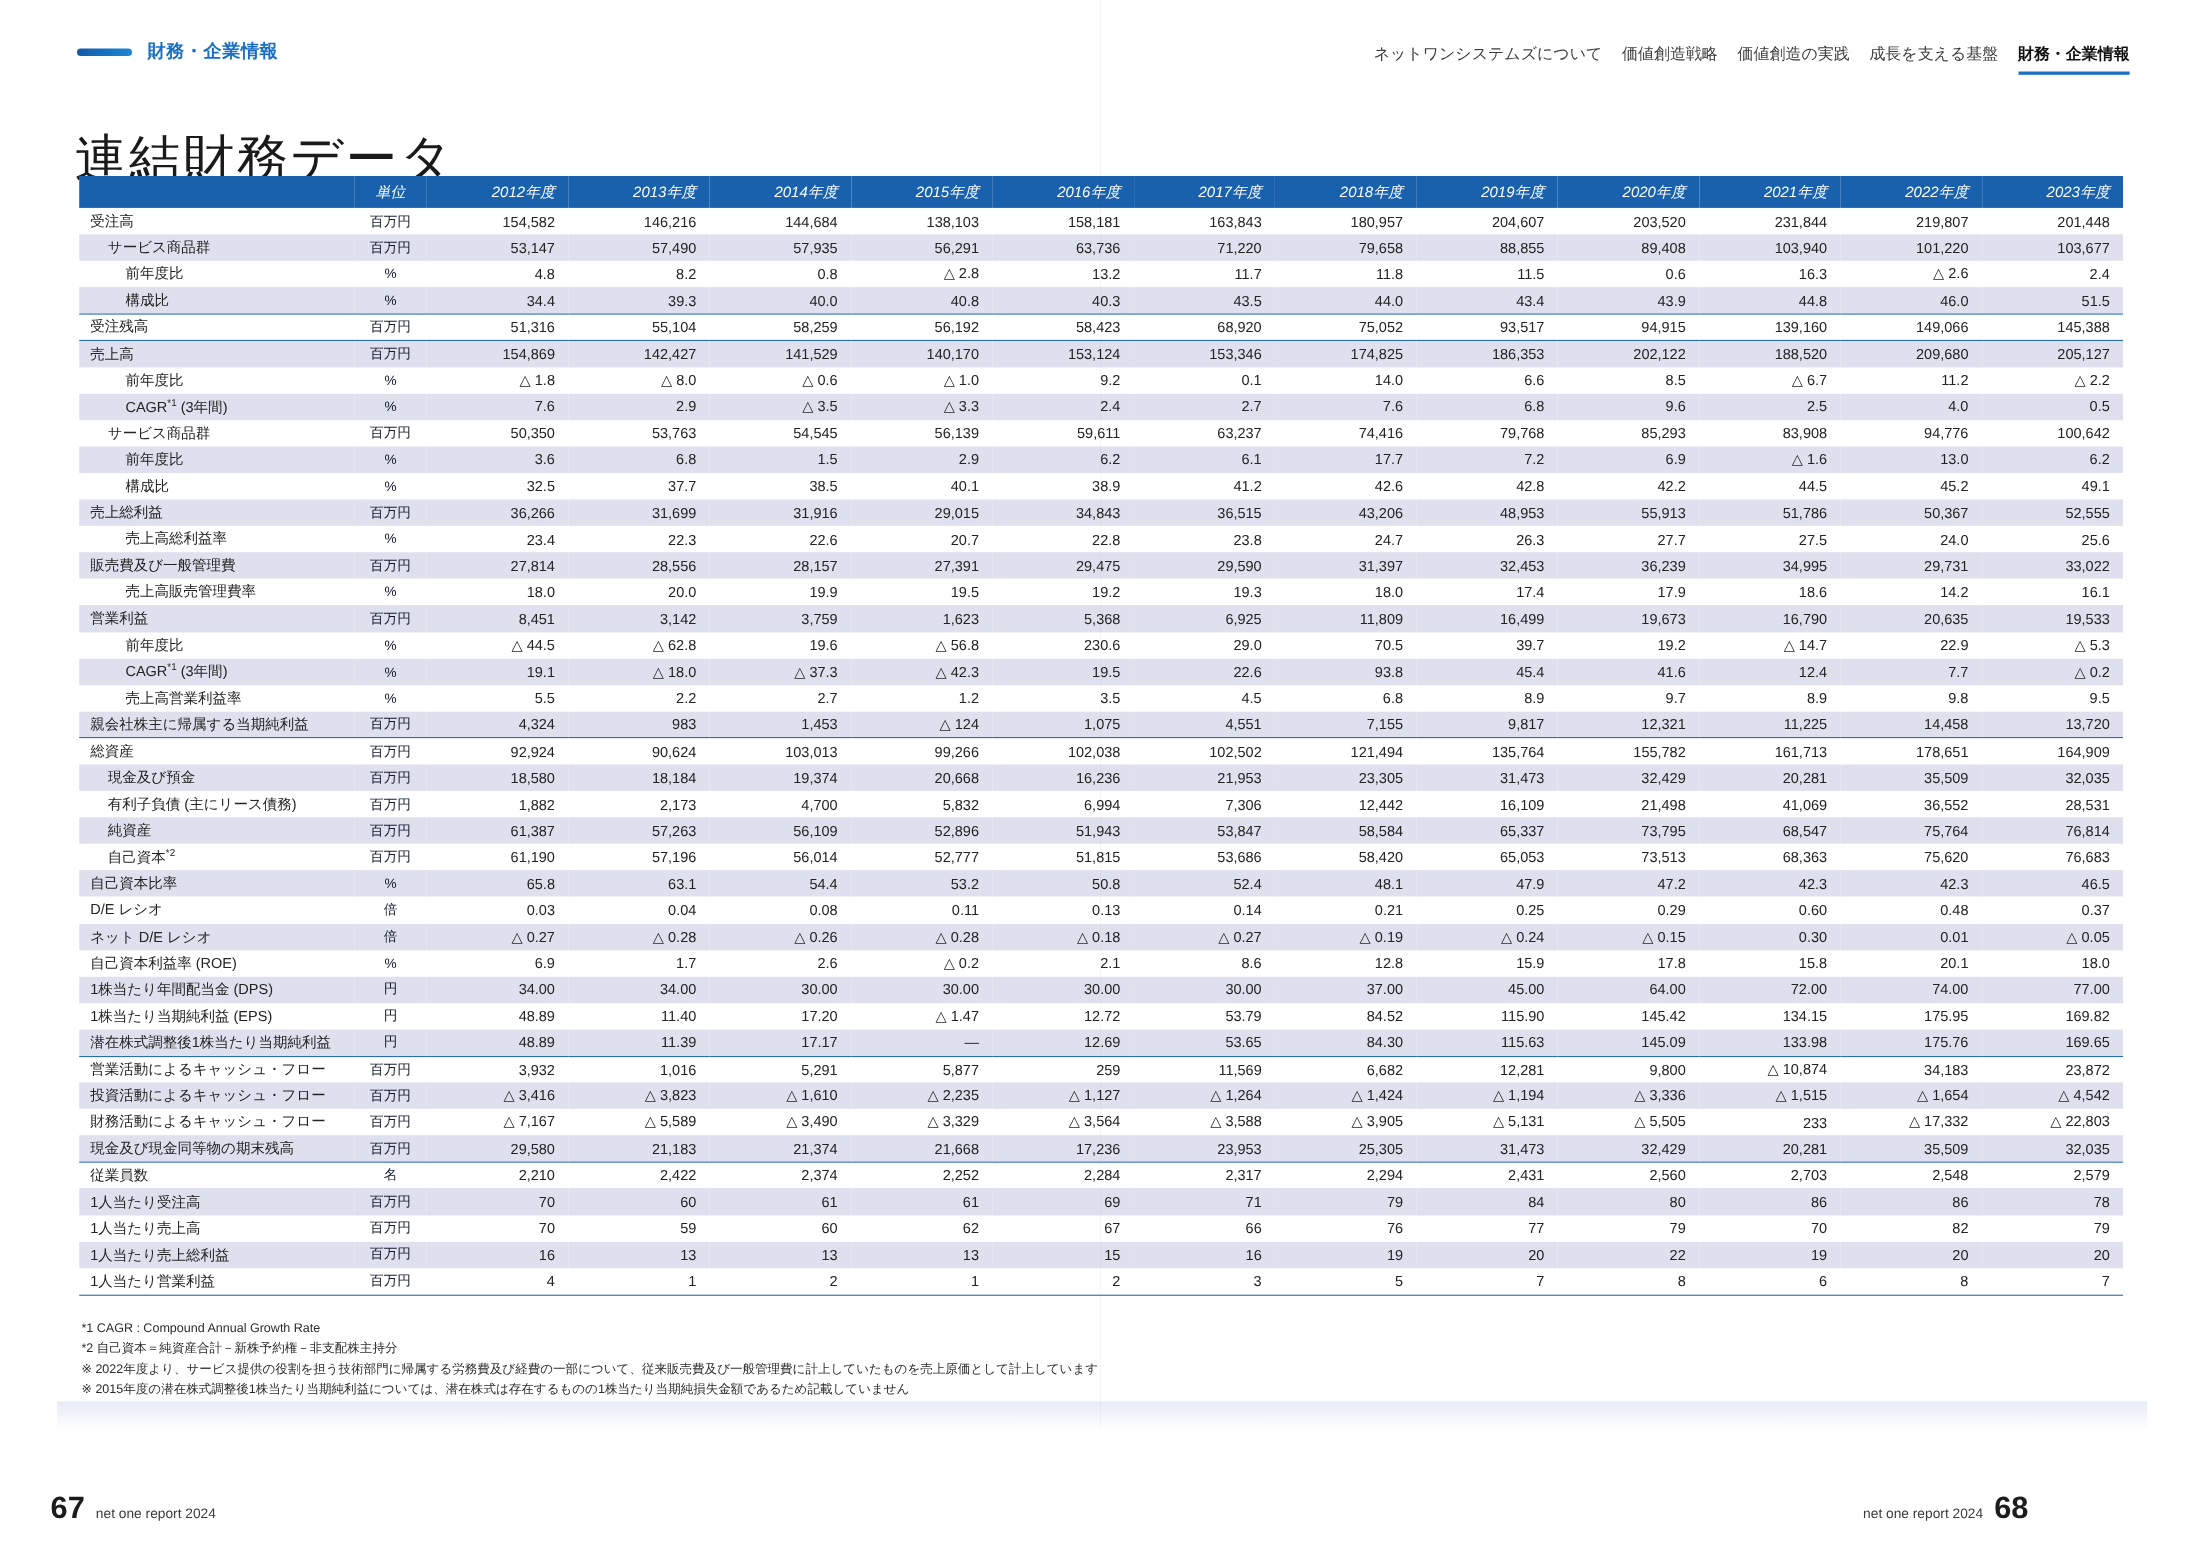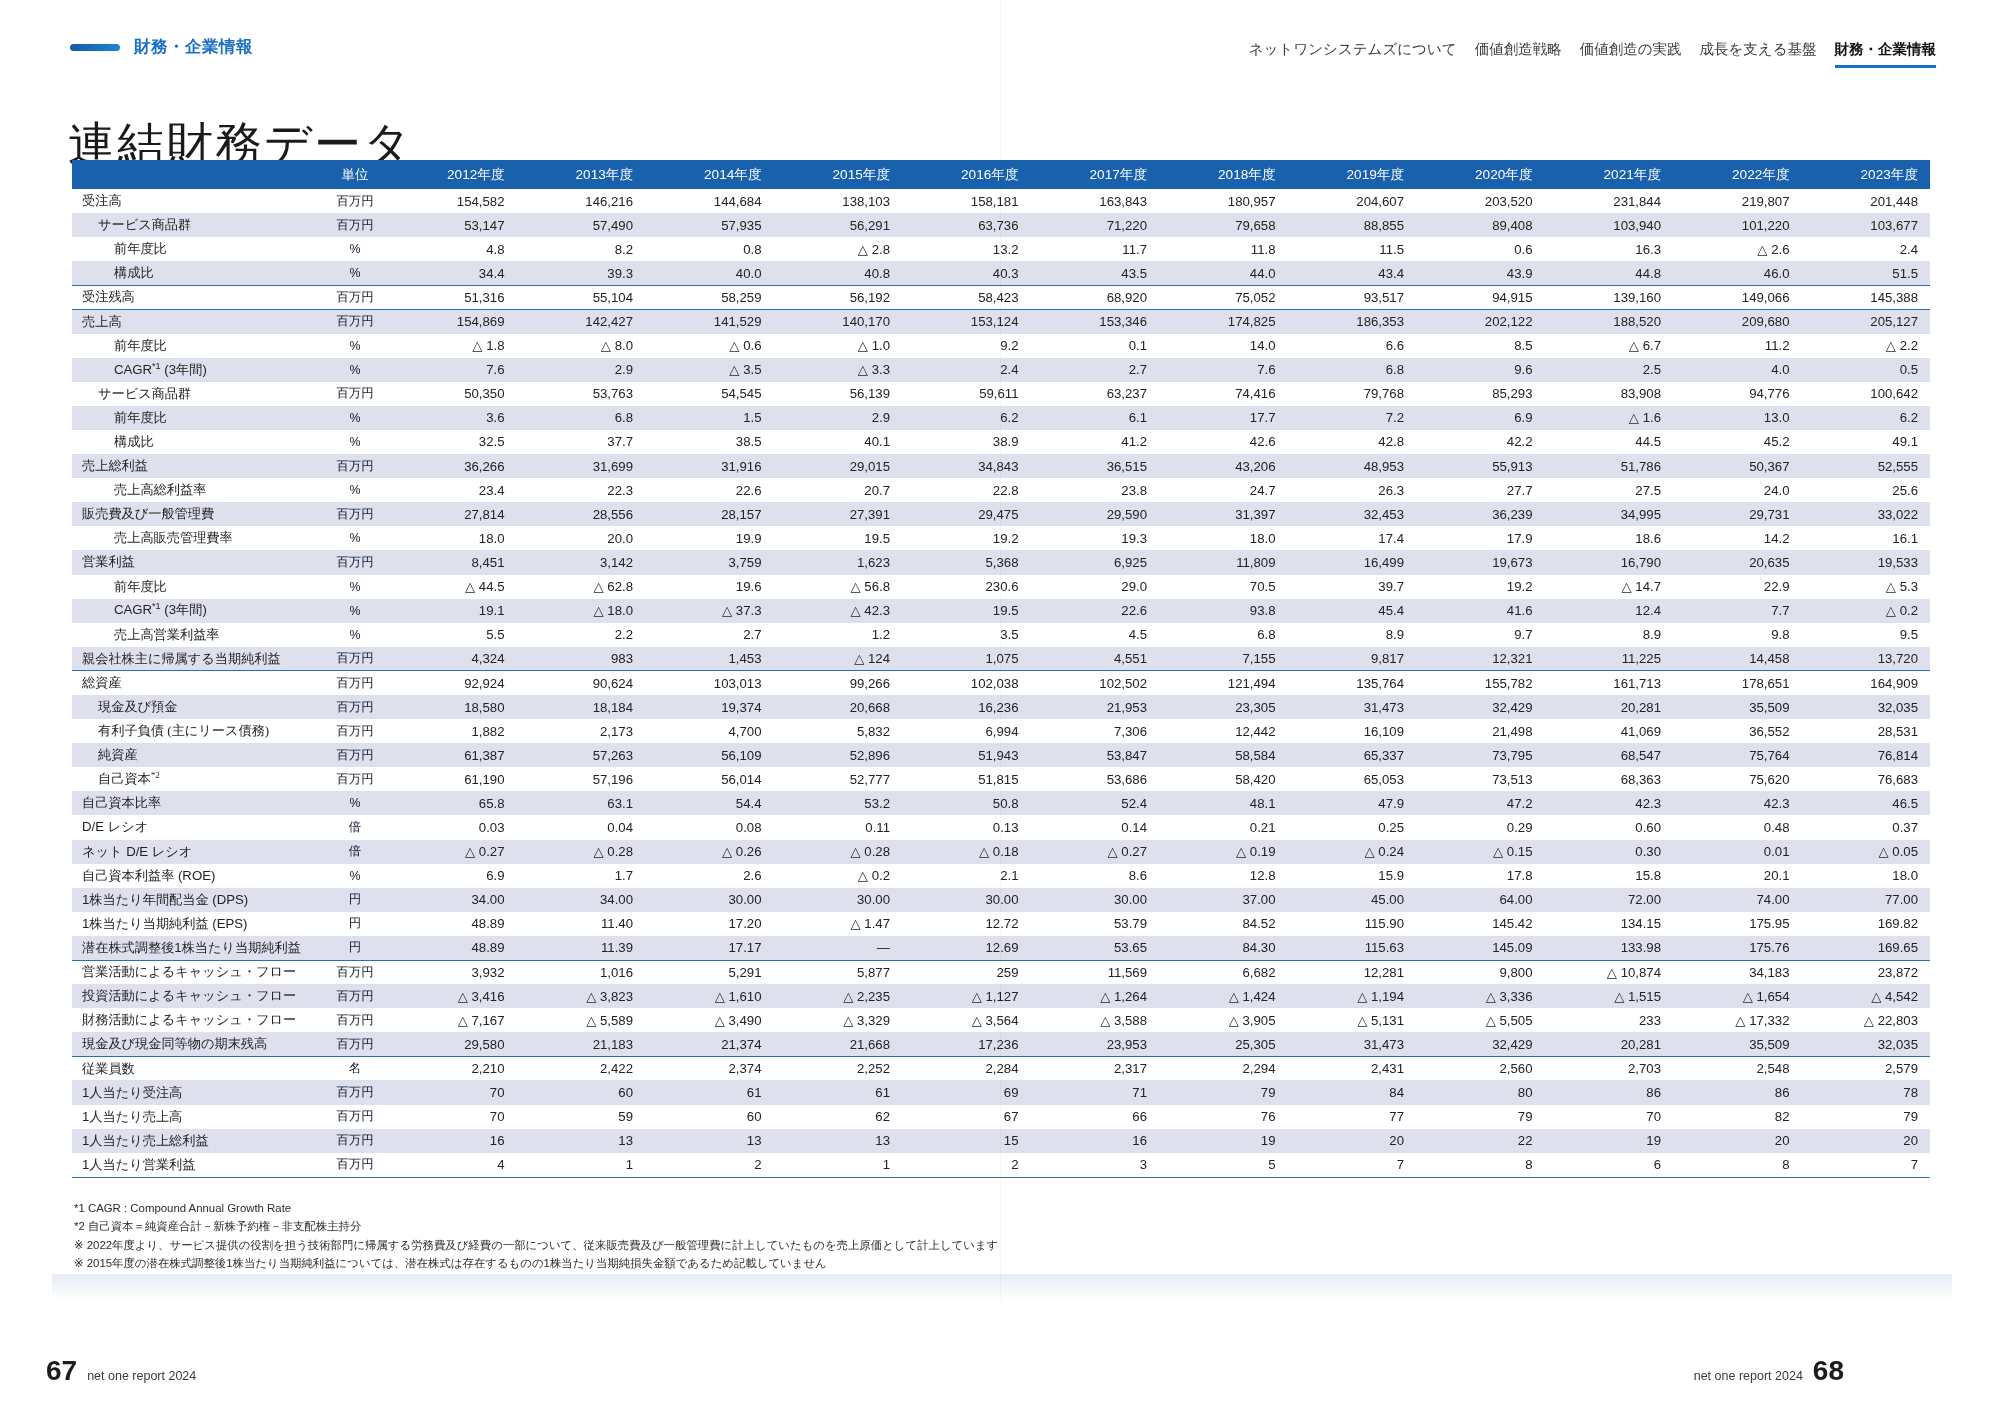--- a/index.html
+++ b/index.html
@@ -73,20 +73,21 @@
   }
   table.fin thead th {
     background: #1961ad;
     color: #ffffff;
     font-weight: normal;
     font-size: 13.6px;
     height: 29px;
     padding: 0 12px 0 0;
     text-align: right;
     white-space: nowrap;
+    font-style: italic;
   }
   table.fin thead th.col-label {
     text-align: left;
     padding-left: 12px;
   }
   table.fin thead th.col-unit {
     text-align: center;
     padding-right: 0;
   }
   table.fin tbody td {
@@ -102,21 +103,21 @@
     padding-right: 4px;
   }
   table.fin tbody td.unit {
     text-align: center;
     padding-right: 0;
     font-size: 12.4px;
     color: #0f172a;
   }
   tr.alt td { background: #dfe0ee; }
   tr.grp-top td { border-top: 1px solid #2a6cb5; }
-  .ind1 { padding-left: 26px !important; font-family: Liberation Serif, serif; }
+  .ind1 { padding-left: 26px !important; }
   .ind2 { padding-left: 42px !important; }
   sup.fn { font-size: 9px; vertical-align: super; }
 
   .table-bottom-rule {
     border-top: 1px solid #2a6cb5;
     margin-top: 0;
   }
 
   
   .notes {

